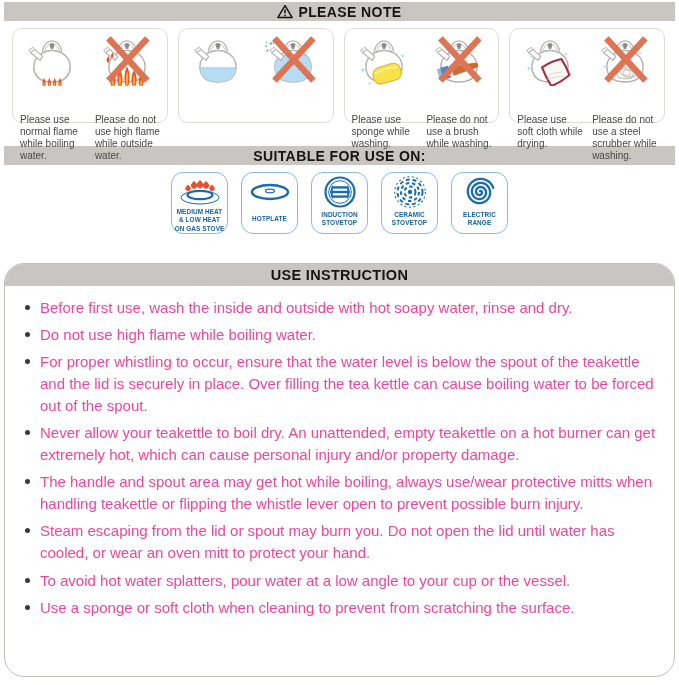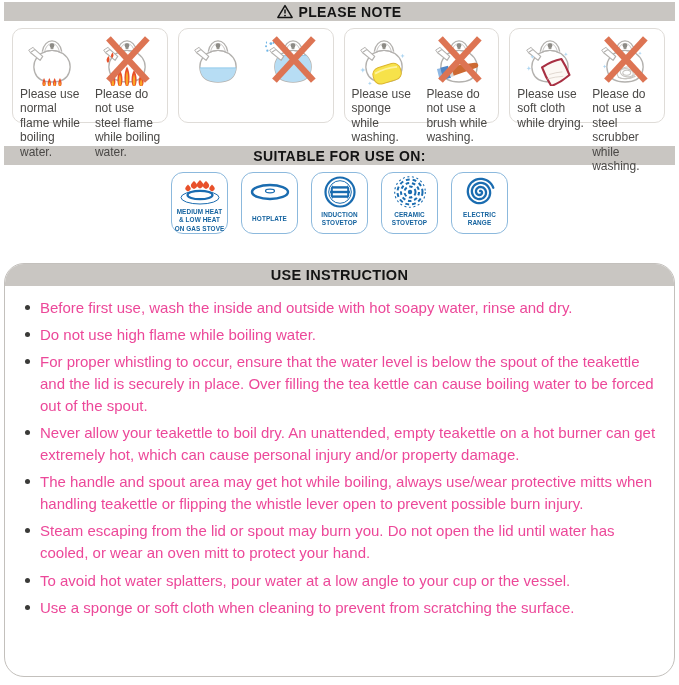--- a/index.html
+++ b/index.html
@@ -17,22 +17,22 @@
   .bar2{margin-top:23px;}
   .warn-icon svg{display:block;}
   .panels{display:flex;gap:10px;margin:7px 14px 0 12px;height:95px;}
   .panel{
     flex:1;border:1px solid #dfdcd8;border-radius:10px;background:#fff;
     display:flex;box-sizing:border-box;padding:4px 2px 2px;
   }
   .p-item{flex:1;display:flex;flex-direction:column;align-items:center;min-width:0;}
   .p-item svg{width:64px;height:53px;flex:none;}
   .caption{
-    font-size:12px;line-height:1.2;color:#4a4846;width:100%;
-    box-sizing:border-box;padding:1px 2px 0 5px;
+    font-size:10px;line-height:1.2;color:#4a4846;width:100%;
+    box-sizing:border-box;padding:1px 2px 0 5px;margin-top:27px;
   }
   .stoves{display:flex;justify-content:center;gap:13px;margin-top:7px;height:62px;}
   .stove{
     width:57px;height:62px;box-sizing:border-box;background:#fff;
     border:1.8px solid #8cb9dd;border-radius:12px;
     display:flex;flex-direction:column;align-items:center;padding-top:3px;
   }
   .stove svg{width:44px;height:32px;flex:none;}
   .stove-label{flex:1;display:flex;flex-direction:column;justify-content:center;align-items:center;padding-bottom:3px;}
   .stove-label div{
@@ -115,21 +115,21 @@
           <path d="M42,61 C 40,58.2 40.4,50 42,47 C 43.6,50 44,58.2 42,61 Z" fill="#f9a825"></path>
           <path d="M50,62 C 45.8,57.5 46.6,52 50,47 C 53.4,52 54.2,57.5 50,62 Z" fill="#e8502a"></path>
           <path d="M50,61 C 48,58.2 48.4,55 50,52 C 51.6,55 52,58.2 50,61 Z" fill="#f9a825"></path>
           <path d="M12.5,34 C10,31.5 10.5,29 13,26 C14.8,28.5 14.6,31.5 12.5,34 Z" fill="#e8502a"></path>
           <path d="M17.2,28.5 C15.2,26.5 15.6,24.5 17.7,22 C19.2,24.2 19,26.5 17.2,28.5 Z" fill="#e8502a"></path>
           <g stroke="#dd7453" stroke-width="7.2" stroke-linecap="butt">
             <path d="M13,6 L57,54"></path>
             <path d="M57,6 L13,54"></path>
           </g>
         </svg>
-        <div class="caption">Please do not use steel flame while boiling water.</div>
+        <div class="caption">Please do not use high flame while outside water.</div>
       </div>
     </div>
     <div class="panel">
       <div class="p-item">
         <svg viewBox="0 0 68 60">
           <defs>
             <clipPath id="bd3">
               <path d="M22,23 Q34,16.5 46,23 Q57.5,31.5 53.5,44.5 Q50,55.5 34,55.5 Q18,55.5 14.5,44.5 Q10.5,31.5 22,23 Z"></path>
             </clipPath>
           </defs>

